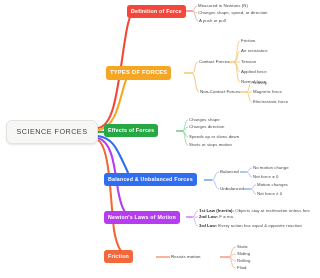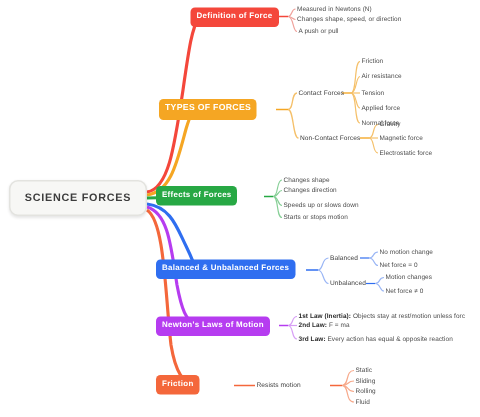--- a/index.html
+++ b/index.html
@@ -25,21 +25,21 @@
   }
 
   
   #central{
     left:6px;top:120px;width:92px;height:24px;
     background:#f7f7f5;
     border:1px solid #e3e3df;
     border-radius:6px;
     color:#3d3d3d;
     font-size:7.2px;
-    font-weight:bold;
+    font-weight:normal;
     letter-spacing:.5px;
     box-shadow:0 1px 2px rgba(0,0,0,.10);
   }
 
   .branch-node{
     border-radius:3px;
     font-size:5.3px;
     padding:0 4px;
     height:13px;
   }

